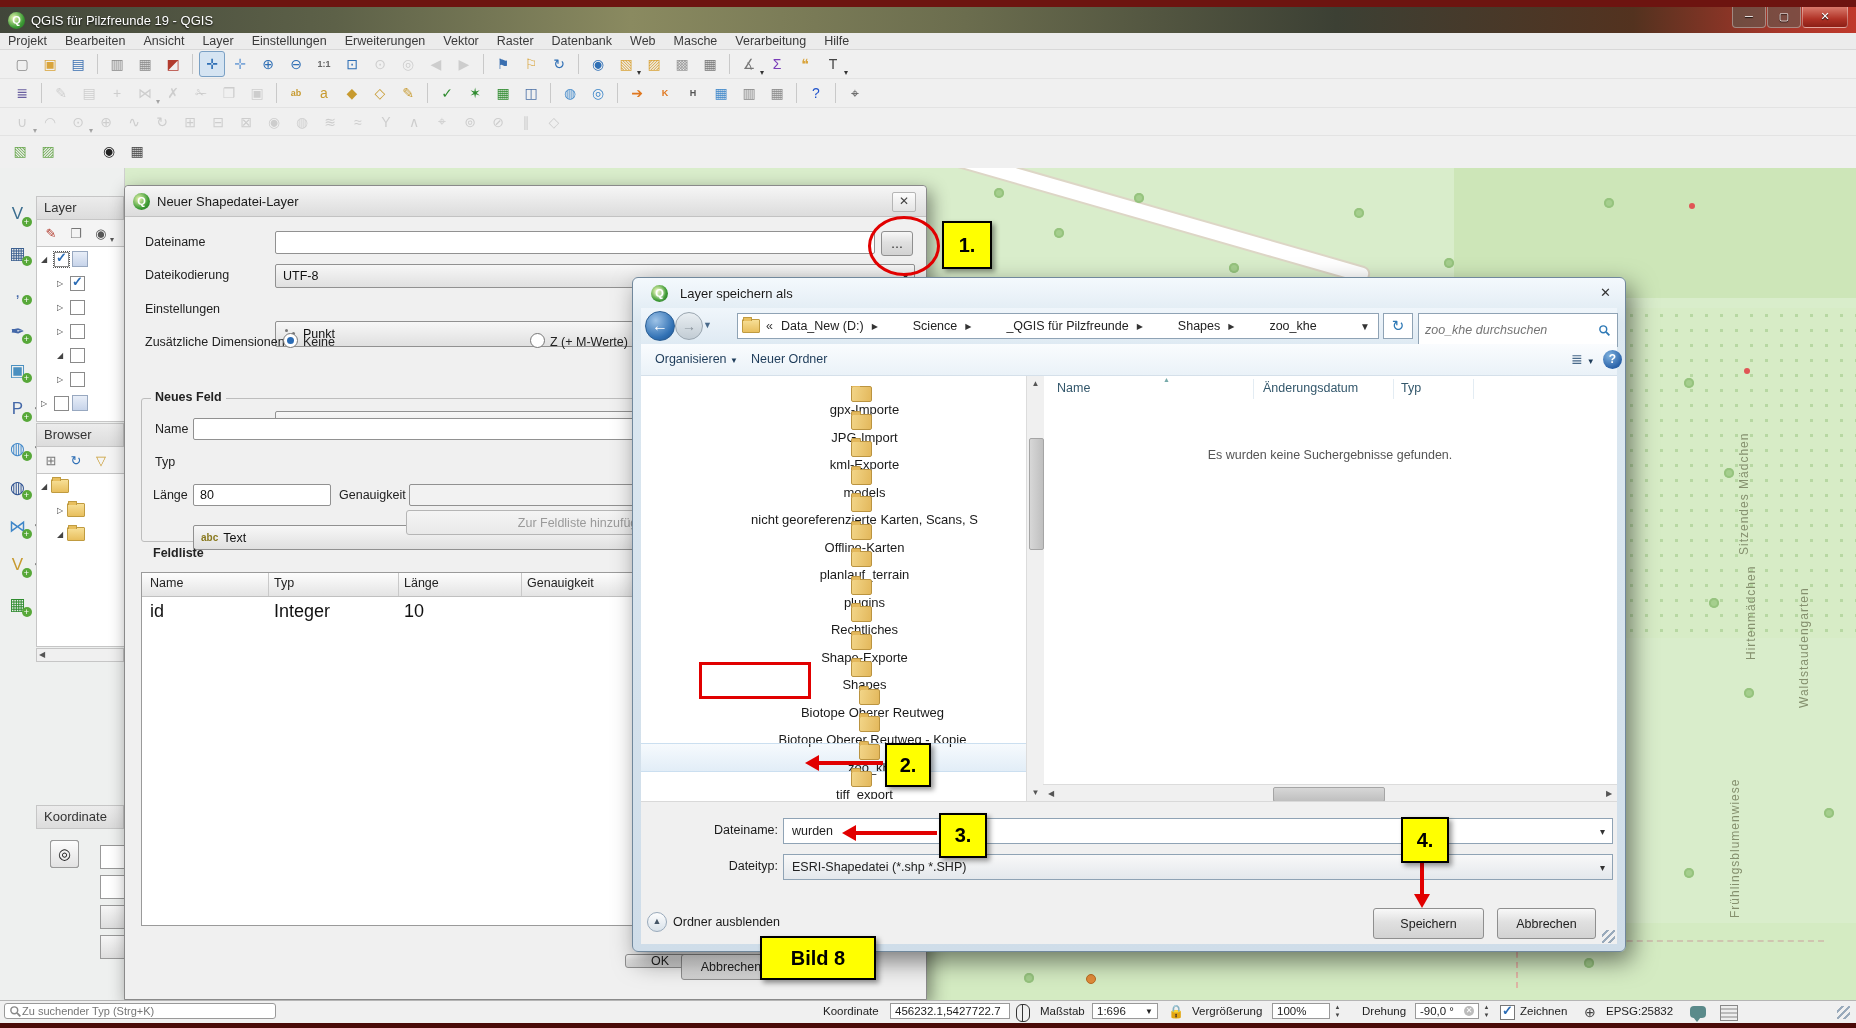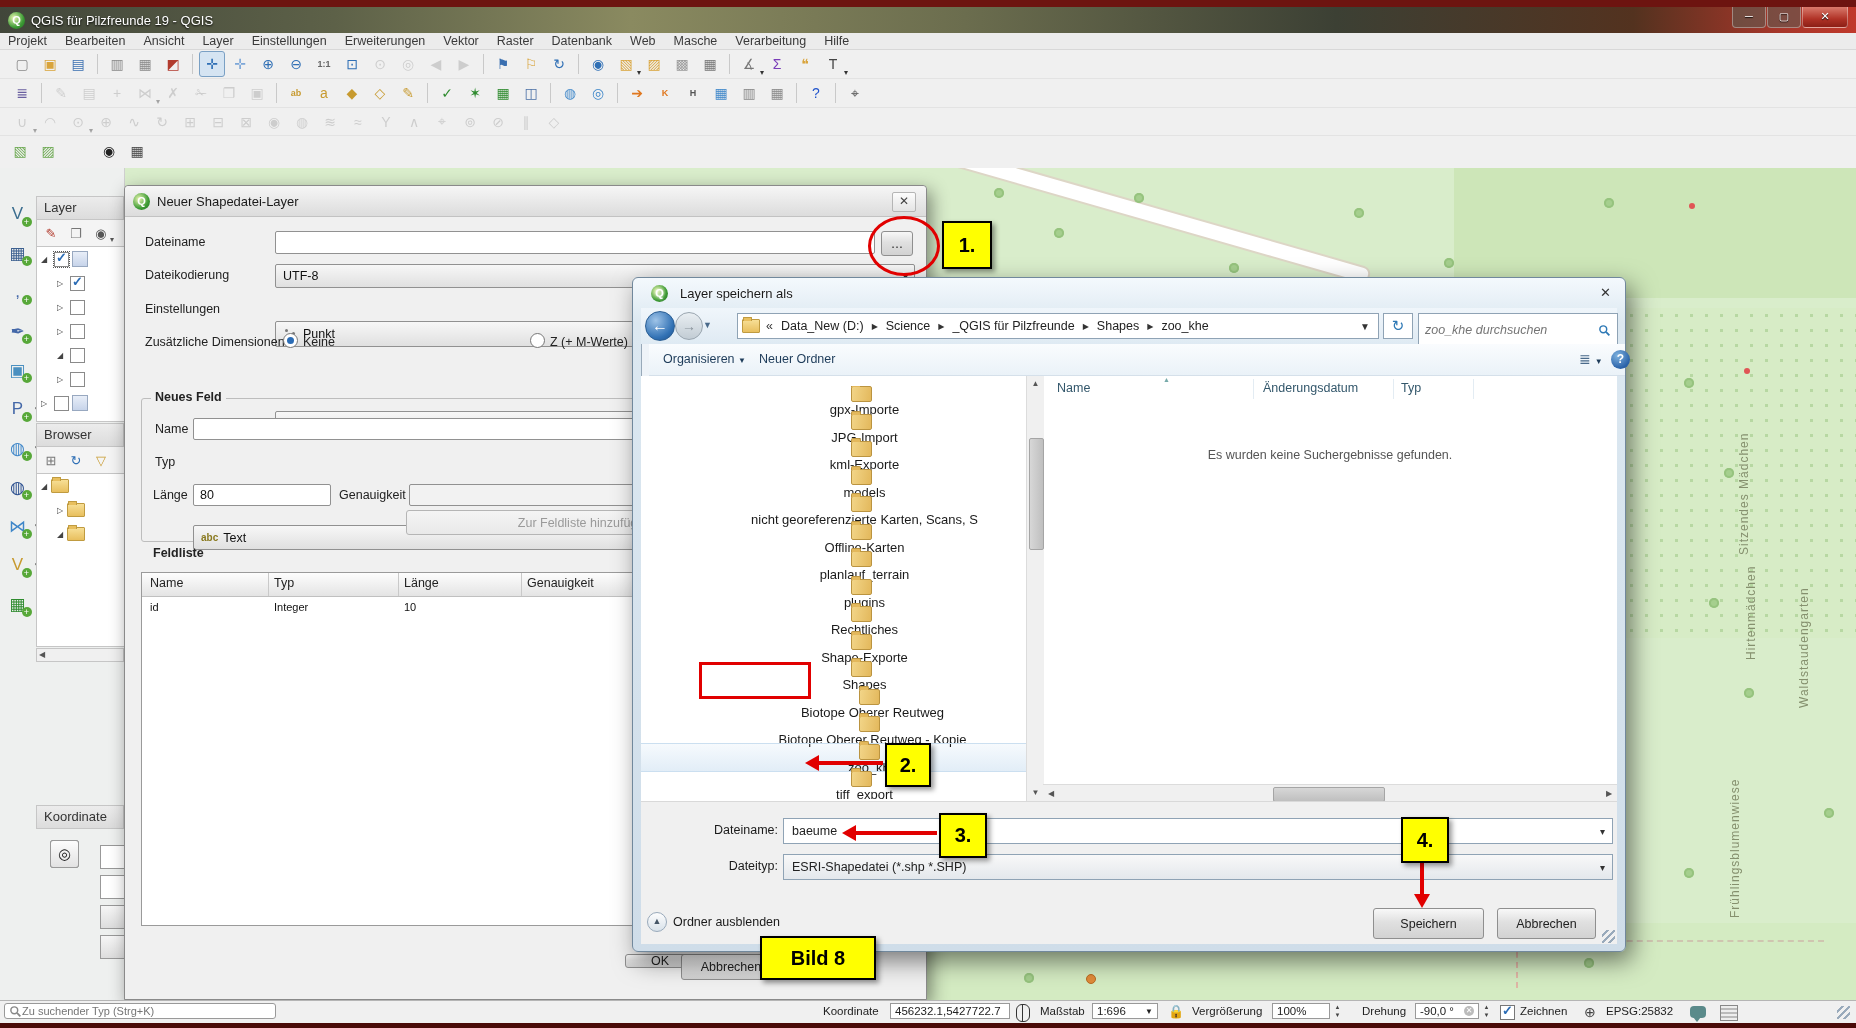--- a/index.html
+++ b/index.html
@@ -84,21 +84,21 @@
   .dlg1{position:absolute;left:124px;top:185px;width:801px;height:813px;background:#f0f0f0;border:1px solid #8a8a8a;border-radius:4px 4px 0 0;box-shadow:4px 6px 18px rgba(0,0,0,.45);}
   .d1title{position:absolute;left:0;top:0;right:0;height:30px;background:linear-gradient(#f6f6f6,#dcdcdc);border-bottom:1px solid #c2c2c2;border-radius:4px 4px 0 0;display:flex;align-items:center;padding-left:8px;font-size:13px;color:#1a1a1a;}
   .d1title .qicon{margin:0 7px 0 0;}
   .dclose{position:absolute;top:6px;width:22px;height:18px;text-align:center;line-height:17px;font-size:12px;color:#444;border:1px solid #b5b5b5;border-radius:2px;background:linear-gradient(#fcfcfc,#e4e4e4);}
   .group{position:absolute;border:1px solid #bdbdbd;border-radius:3px;}
   .glabel{position:absolute;font-weight:bold;font-size:12.5px;background:#f0f0f0;padding:0 4px;}
   .table{position:absolute;background:#fff;border:1px solid #9a9a9a;overflow:hidden;}
   .thead{height:23px;background:linear-gradient(#fdfdfd,#e4e4e4);border-bottom:1px solid #c0c0c0;position:relative;font-size:12.5px;color:#222;}
   .thead span{position:absolute;top:3px;}
   .tcol{position:absolute;top:0;bottom:0;width:1px;background:#c9c9c9;}
-  .trow{height:25px;position:relative;font-size:11px;color:#111;}
+  .trow{height:25px;position:relative;font-size:18px;color:#111;}
   .trow span{position:absolute;top:4px;}
   .abc{color:#8a7a1f;font-weight:bold;font-size:10px;margin-right:5px;}
   .ptdots{width:14px;height:14px;margin-right:6px;position:relative;}
   .ptdots::before{content:"";position:absolute;left:2px;top:2px;width:3px;height:3px;border-radius:50%;background:#777;box-shadow:7px 3px 0 #777,2px 8px 0 #777;}
   
   .dlg2{position:absolute;left:632px;top:277px;width:992px;height:673px;background:linear-gradient(#f4f9fd,#dce8f1 45px,#cfdde9);border:1px solid #71889c;border-radius:6px;box-shadow:6px 9px 24px rgba(0,0,0,.5);}
   .d2title{position:absolute;left:0;top:0;right:0;height:30px;display:flex;align-items:center;padding-left:10px;font-size:13px;color:#1a1a1a;text-shadow:0 0 3px #fff;}
   .d2inner{position:absolute;left:8px;top:30px;width:976px;height:635px;background:#eef3f8;border:1px solid #98a9b9;box-sizing:border-box;}
   .navrow{position:absolute;left:8px;top:30px;width:976px;height:36px;background:linear-gradient(#f0f6fb,#dfeaf3);}
   .navcircle{position:absolute;border-radius:50%;text-align:center;color:#fff;}
@@ -109,21 +109,21 @@
   .crumb{display:flex;align-items:center;}
   .crumb b{padding:0 6px;font-weight:normal;white-space:nowrap;}
   .csep{font-size:8px;color:#333;padding:0 2px;}
   .crumb:last-child .csep{display:none;}
   .crumbdd{margin-left:auto;padding-right:8px;font-size:10px;color:#333;}
   .foldmini{width:16px;height:12px;position:relative;background:linear-gradient(#f7df96,#e8bf5e);border:1px solid #c09b40;border-radius:1px;flex:none;margin-right:4px;}
   .foldmini::before{content:"";position:absolute;left:0;top:-3px;width:7px;height:3px;background:#e8bf5e;border:1px solid #c09b40;border-bottom:none;border-radius:1px 1px 0 0;}
   .refreshbtn{position:absolute;left:742px;top:5px;width:30px;height:26px;background:#fff;border:1px solid #8fa3b5;text-align:center;line-height:24px;color:#2d78b5;font-size:15px;box-sizing:border-box;}
   .searchbox{position:absolute;left:777px;top:5px;width:200px;height:26px;background:#fff;border:1px solid #8fa3b5;box-sizing:border-box;display:flex;align-items:center;padding:16px 6px;}
   .searchbox input{font-style:italic;color:#777;font-size:12.5px;}
-  .cmdbar{position:absolute;left:8px;top:66px;width:976px;height:32px;background:linear-gradient(#fafcfe,#eaf2f8);border-bottom:1px solid #d5e0ea;box-sizing:border-box;font-size:12.5px;color:#1e3c5a;margin-left:8px;}
+  .cmdbar{position:absolute;left:8px;top:66px;width:976px;height:32px;background:linear-gradient(#fafcfe,#eaf2f8);border-bottom:1px solid #d5e0ea;box-sizing:border-box;font-size:12.5px;color:#1e3c5a;}
   .cmditem{position:absolute;top:8px;}
   .cmddd{font-size:8px;color:#1e3c5a;}
   .viewsicon{position:absolute;left:930px;top:7px;font-size:14px;color:#4a6a8a;}
   .helpicon{position:absolute;left:962px;top:6px;width:19px;height:19px;border-radius:50%;background:radial-gradient(circle at 35% 30%,#7fb3e0,#2a62a8 70%);color:#fff;font-size:12px;font-weight:bold;text-align:center;line-height:19px;}
   .mainarea{position:absolute;left:8px;top:98px;width:976px;height:425px;background:#fff;}
   .ftree{position:absolute;left:0;top:10px;width:385px;overflow:hidden;}
   .frow{height:27.5px;display:flex;align-items:center;font-size:13px;color:#1a1a1a;white-space:nowrap;flex-direction:column;}
   .frow.ind1{padding-left:62px;}
   .frow.ind2{padding-left:78px;}
   .frow .foldbig{width:19px;height:14px;position:relative;background:linear-gradient(100deg,#f2d588,#e3b85c);border:1px solid #bb9440;border-radius:2px;flex:none;margin-right:7px;}
@@ -742,21 +742,21 @@
     <span class="abs" style="right:14px;top:7px;font-size:13px;color:#333;">✕</span>
     <div class="d2inner"></div>
 
     <div class="navrow">
       <span class="navcircle back">←</span>
       <span class="navcircle fwd">→</span>
       <span class="navdd">▼</span>
       <span class="crumbbar">
         <i class="foldmini"></i>
         <i style="padding:0 2px;color:#333;">«</i>
-        <span style="display:flex;">
+        <span style="display:flex;gap:27px;">
 
         <span class="crumb">
               <b>Data_New (D:)</b>
               <i class="csep">▶</i>
             </span>
             <span class="crumb">
               <b>Science</b>
               <i class="csep">▶</i>
             </span>
             <span class="crumb">
@@ -874,21 +874,21 @@
       <div class="hsb">
           <span class="lt">◀</span>
           <span class="thumb"></span>
           <span class="rt">▶</span>
         </div>
     </div>
 
     <div class="botband"></div>
     <span class="d2lbl" style="left:40px;top:545px;width:105px;">Dateiname:</span>
     <span class="d2combo-white" style="left:150px;top:540px;width:830px;height:26px;">
-        <span>baeume</span>
+        <span>wurden</span>
       </span>
     <span class="d2lbl" style="left:40px;top:581px;width:105px;">Dateityp:</span>
     <span class="d2combo-gray" style="left:150px;top:576px;width:830px;height:26px;">
         <span>ESRI-Shapedatei (*.shp *.SHP)</span>
       </span>
 
     <span class="hidefold">
         <i class="circ">▲</i>
         <span>Ordner ausblenden</span>
       </span>

